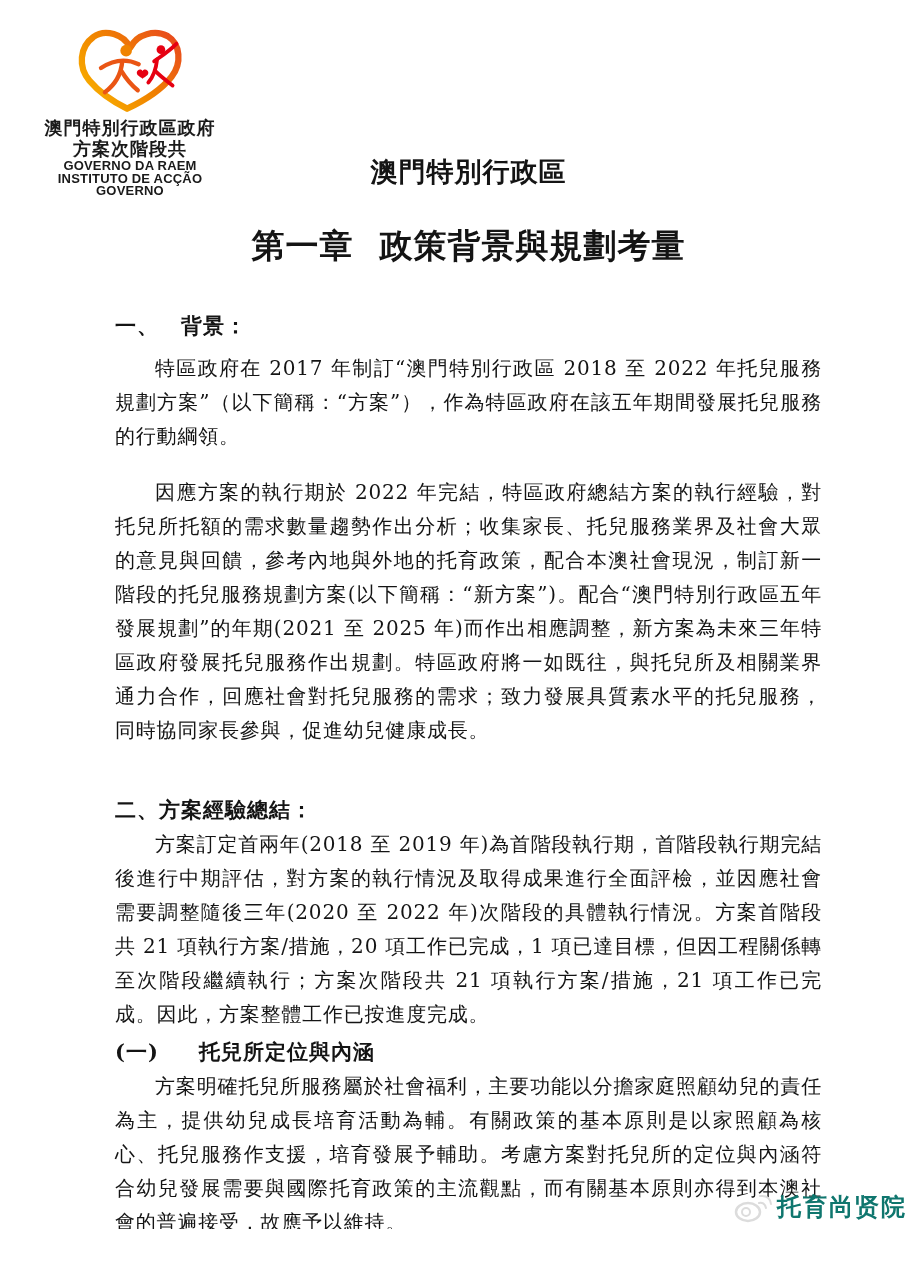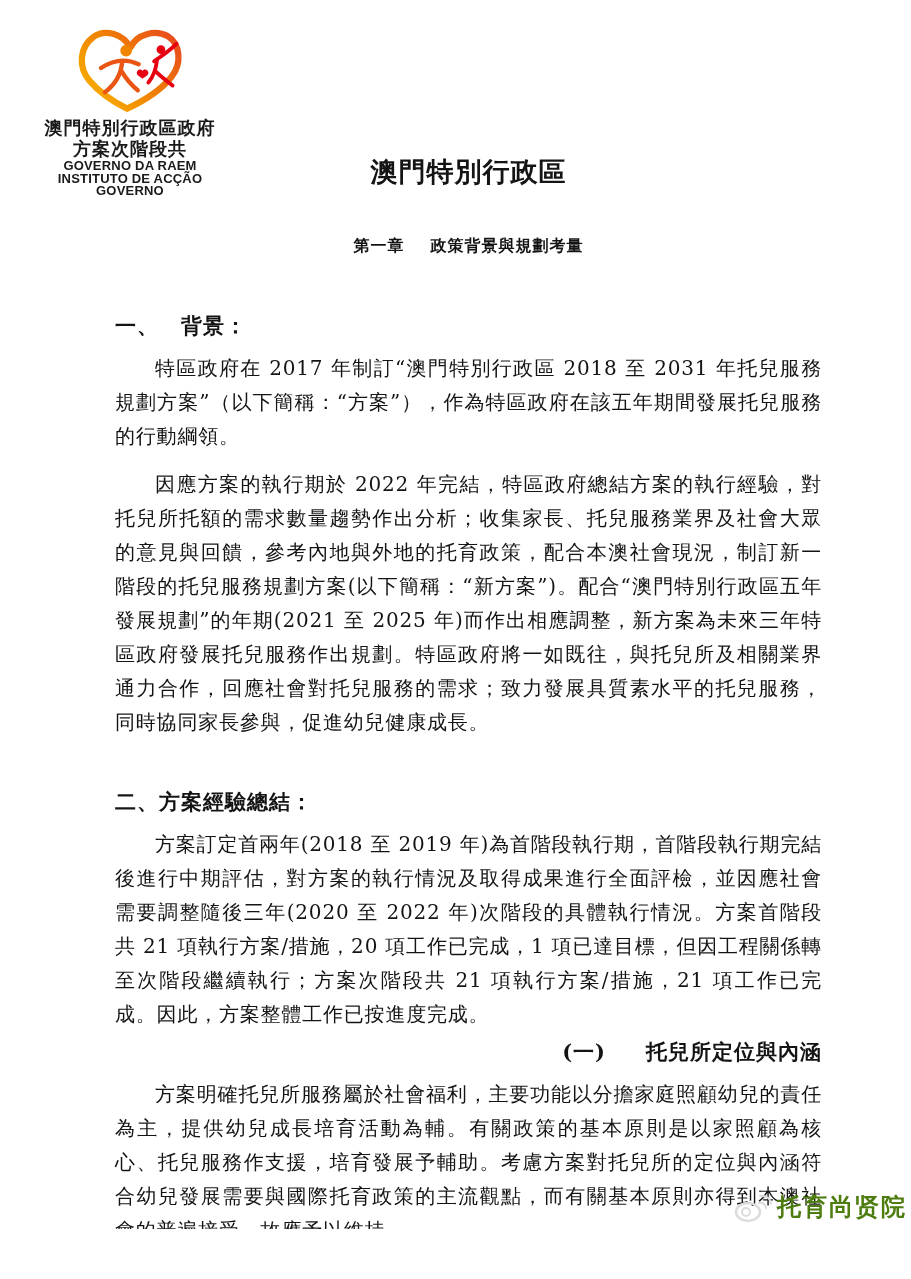--- a/index.html
+++ b/index.html
@@ -24,46 +24,46 @@
   
   .content{
     position:absolute;left:0;top:16px;width:911px;
     padding:138px 89px 0 115px;
     box-sizing:border-box;
   }
   .doc-title{margin:0;text-align:center;font-weight:bold;}
   .doc-title span{display:block;font-size:27px;line-height:35px;letter-spacing:1px;}
   .chapter{
     margin:42px 0 0 0;text-align:center;
-    font-size:16px;font-weight:bold;line-height:30px;letter-spacing:1px;
+    font-size:33px;font-weight:bold;line-height:30px;letter-spacing:1px;
   }
   .chapter-num{margin-right:26px;}
   .sec-heading{
     margin:52px 0 0 0;
     font-size:21px;font-weight:bold;line-height:26px;letter-spacing:1px;
   }
   .sec-heading.s2{margin-top:50px;}
   .subsec-heading{
     margin:8px 0 0 0;
-    font-size:21px;font-weight:bold;line-height:26px;letter-spacing:1px;text-align:right;
+    font-size:21px;font-weight:bold;line-height:26px;letter-spacing:1px;
   }
   .subsec-num{margin-right:40px;font-weight:bold;}
   .body-para{
     margin:12px 0 0 0;
     font-size:20px;line-height:34px;letter-spacing:0.8px;
     text-align:justify;text-justify:inter-ideograph;
     text-indent:2em;
   }
-  .body-para.p2{margin-top:14px;}
-  .body-para.p3{margin-top:12px;}
+  .body-para.p2{margin-top:22px;}
+  .body-para.p3{margin-top:4px;}
   
   .watermark{
     position:absolute;right:4px;bottom:6px;
     display:flex;align-items:center;gap:4px;
-    color:#4d7c0f;
+    color:#0f766e;
     font-family:Liberation Mono, monospace;
     font-size:24px;letter-spacing:2px;font-weight:bold;
     user-select:none;
   }
 </style>
 </head>
 <body>
 
 <div class="page">
 
@@ -100,21 +100,21 @@
   <main class="content">
     <h1 class="doc-title">
       <span>澳門特別行政區</span>
     </h1>
 
     <h2 class="chapter">
       <span class="chapter-num">第一章</span><span class="chapter-title">政策背景與規劃考量</span>
     </h2>
 
     <h3 class="sec-heading s1">一、　背景：</h3>
-    <p class="body-para p1">特區政府在 2017 年制訂“澳門特別行政區 2018 至 2031 年托兒服務規劃方案”（以下簡稱：“方案”），作為特區政府在該五年期間發展托兒服務的行動綱領。</p>
+    <p class="body-para p1">特區政府在 2017 年制訂“澳門特別行政區 2018 至 2022 年托兒服務規劃方案”（以下簡稱：“方案”），作為特區政府在該五年期間發展托兒服務的行動綱領。</p>
     <p class="body-para p2">因應方案的執行期於 2022 年完結，特區政府總結方案的執行經驗，對托兒所托額的需求數量趨勢作出分析；收集家長、托兒服務業界及社會大眾的意見與回饋，參考內地與外地的托育政策，配合本澳社會現況，制訂新一階段的托兒服務規劃方案(以下簡稱：“新方案”)。配合“澳門特別行政區五年發展規劃”的年期(2021 至 2025 年)而作出相應調整，新方案為未來三年特區政府發展托兒服務作出規劃。特區政府將一如既往，與托兒所及相關業界通力合作，回應社會對托兒服務的需求；致力發展具質素水平的托兒服務，同時協同家長參與，促進幼兒健康成長。</p>
 
     <h3 class="sec-heading s2">二、方案經驗總結：</h3>
     <p class="body-para p3">方案訂定首兩年(2018 至 2019 年)為首階段執行期，首階段執行期完結後進行中期評估，對方案的執行情況及取得成果進行全面評檢，並因應社會需要調整隨後三年(2020 至 2022 年)次階段的具體執行情況。方案首階段共 21 項執行方案/措施，20 項工作已完成，1 項已達目標，但因工程關係轉至次階段繼續執行；方案次階段共 21 項執行方案/措施，21 項工作已完成。因此，方案整體工作已按進度完成。</p>
 
     <h4 class="subsec-heading">
       <span class="subsec-num">(一)</span><span class="subsec-title">托兒所定位與內涵</span>
     </h4>
     <p class="body-para p3">方案明確托兒所服務屬於社會福利，主要功能以分擔家庭照顧幼兒的責任為主，提供幼兒成長培育活動為輔。有關政策的基本原則是以家照顧為核心、托兒服務作支援，培育發展予輔助。考慮方案對托兒所的定位與內涵符合幼兒發展需要與國際托育政策的主流觀點，而有關基本原則亦得到本澳社會的普遍接受，故應予以維持。</p>
   </main>

